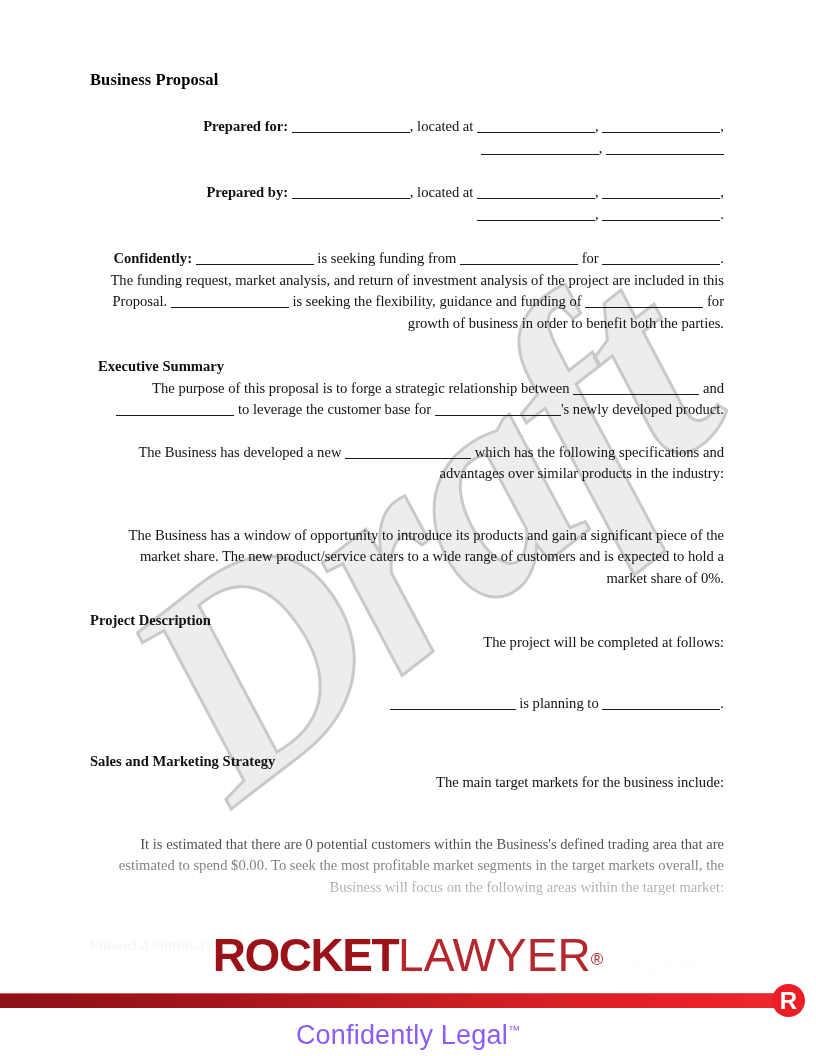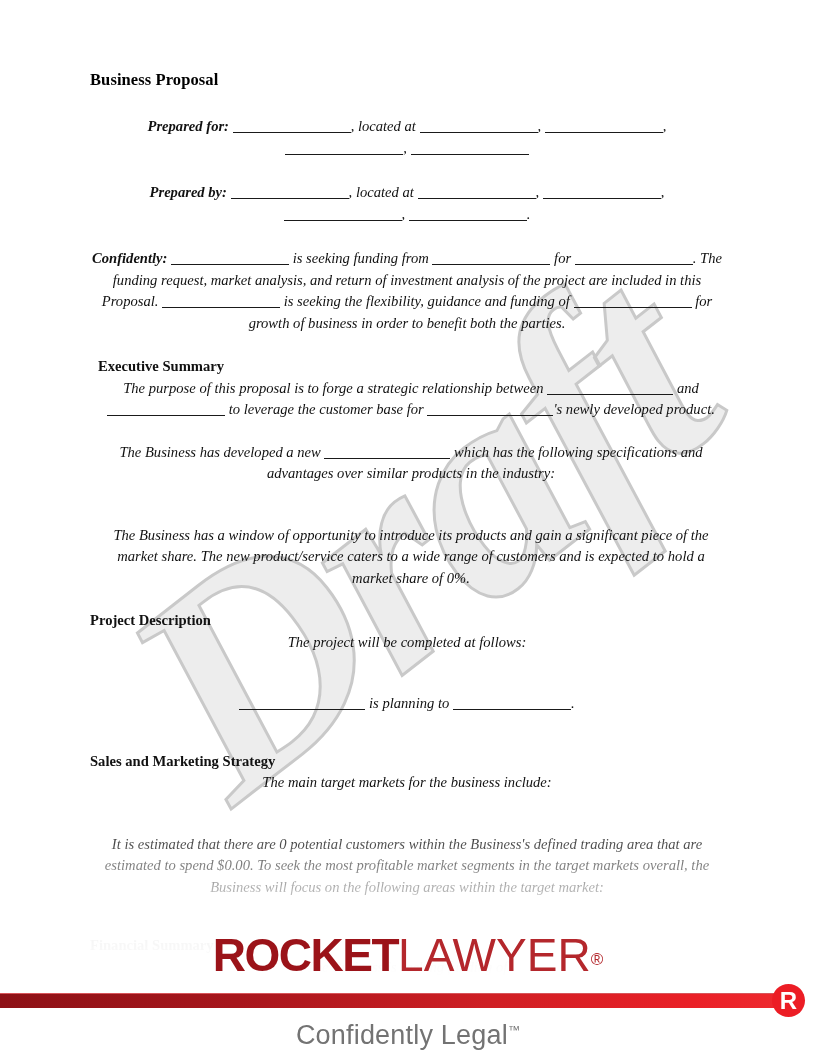--- a/index.html
+++ b/index.html
@@ -59,22 +59,21 @@
     padding-top: 70px;
     letter-spacing: .1px;
     color: #000;
   }
 
   .para {
     font-size: 14.6px;
     line-height: 21.5px;
     color: #111;
     margin: 0;
-    text-align: center;
-    font-style: italic;
+    text-align: right;
   }
   .block {
     margin-top: 21px;
   }
   .lbl {
     font-weight: bold;
   }
   .heading {
     font-size: 14.6px;
     line-height: 21.5px;
@@ -188,21 +187,21 @@
   }
   .tagline {
     position: absolute;
     left: 0;
     top: 104px;
     width: 816px;
     text-align: center;
     font-family: "Liberation Sans", "DejaVu Sans", sans-serif;
     font-size: 27px;
     font-weight: 300;
-    color: #737373;
+    color: #8b5cf6;
     letter-spacing: .2px;
     white-space: nowrap;
   }
   .tagline-tm {
     font-size: 12px;
     vertical-align: super;
   }
 </style>
 </head>
 <body>

